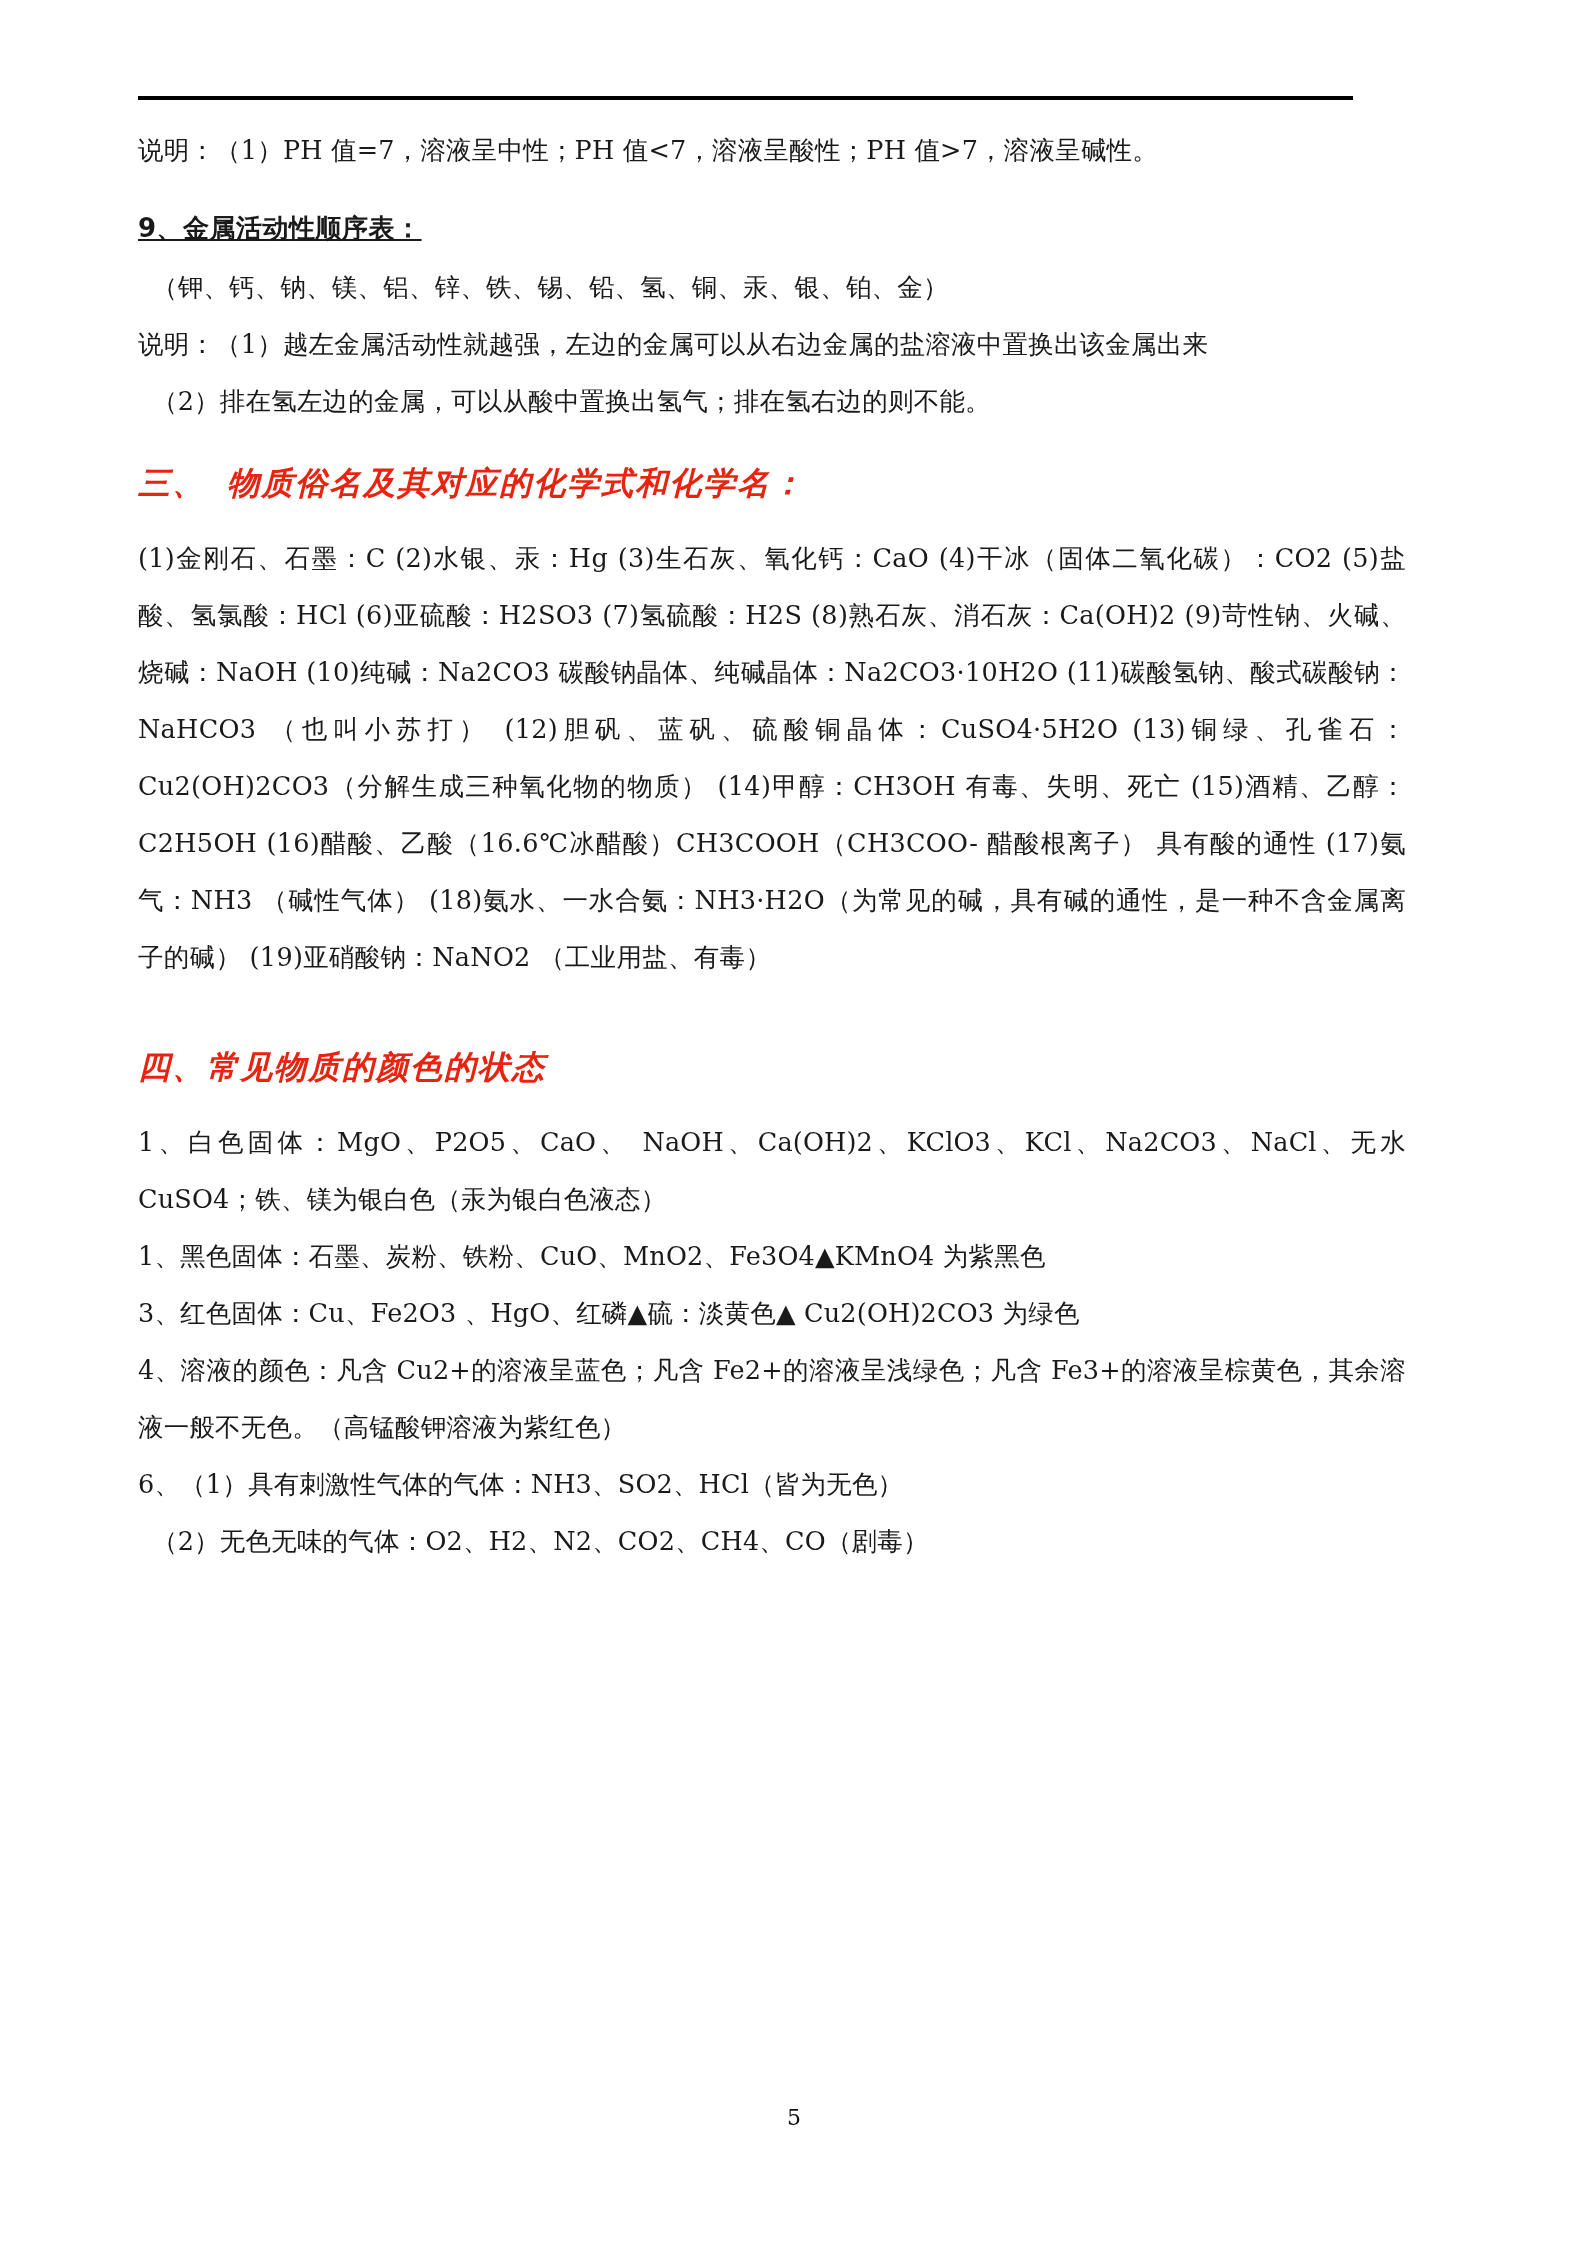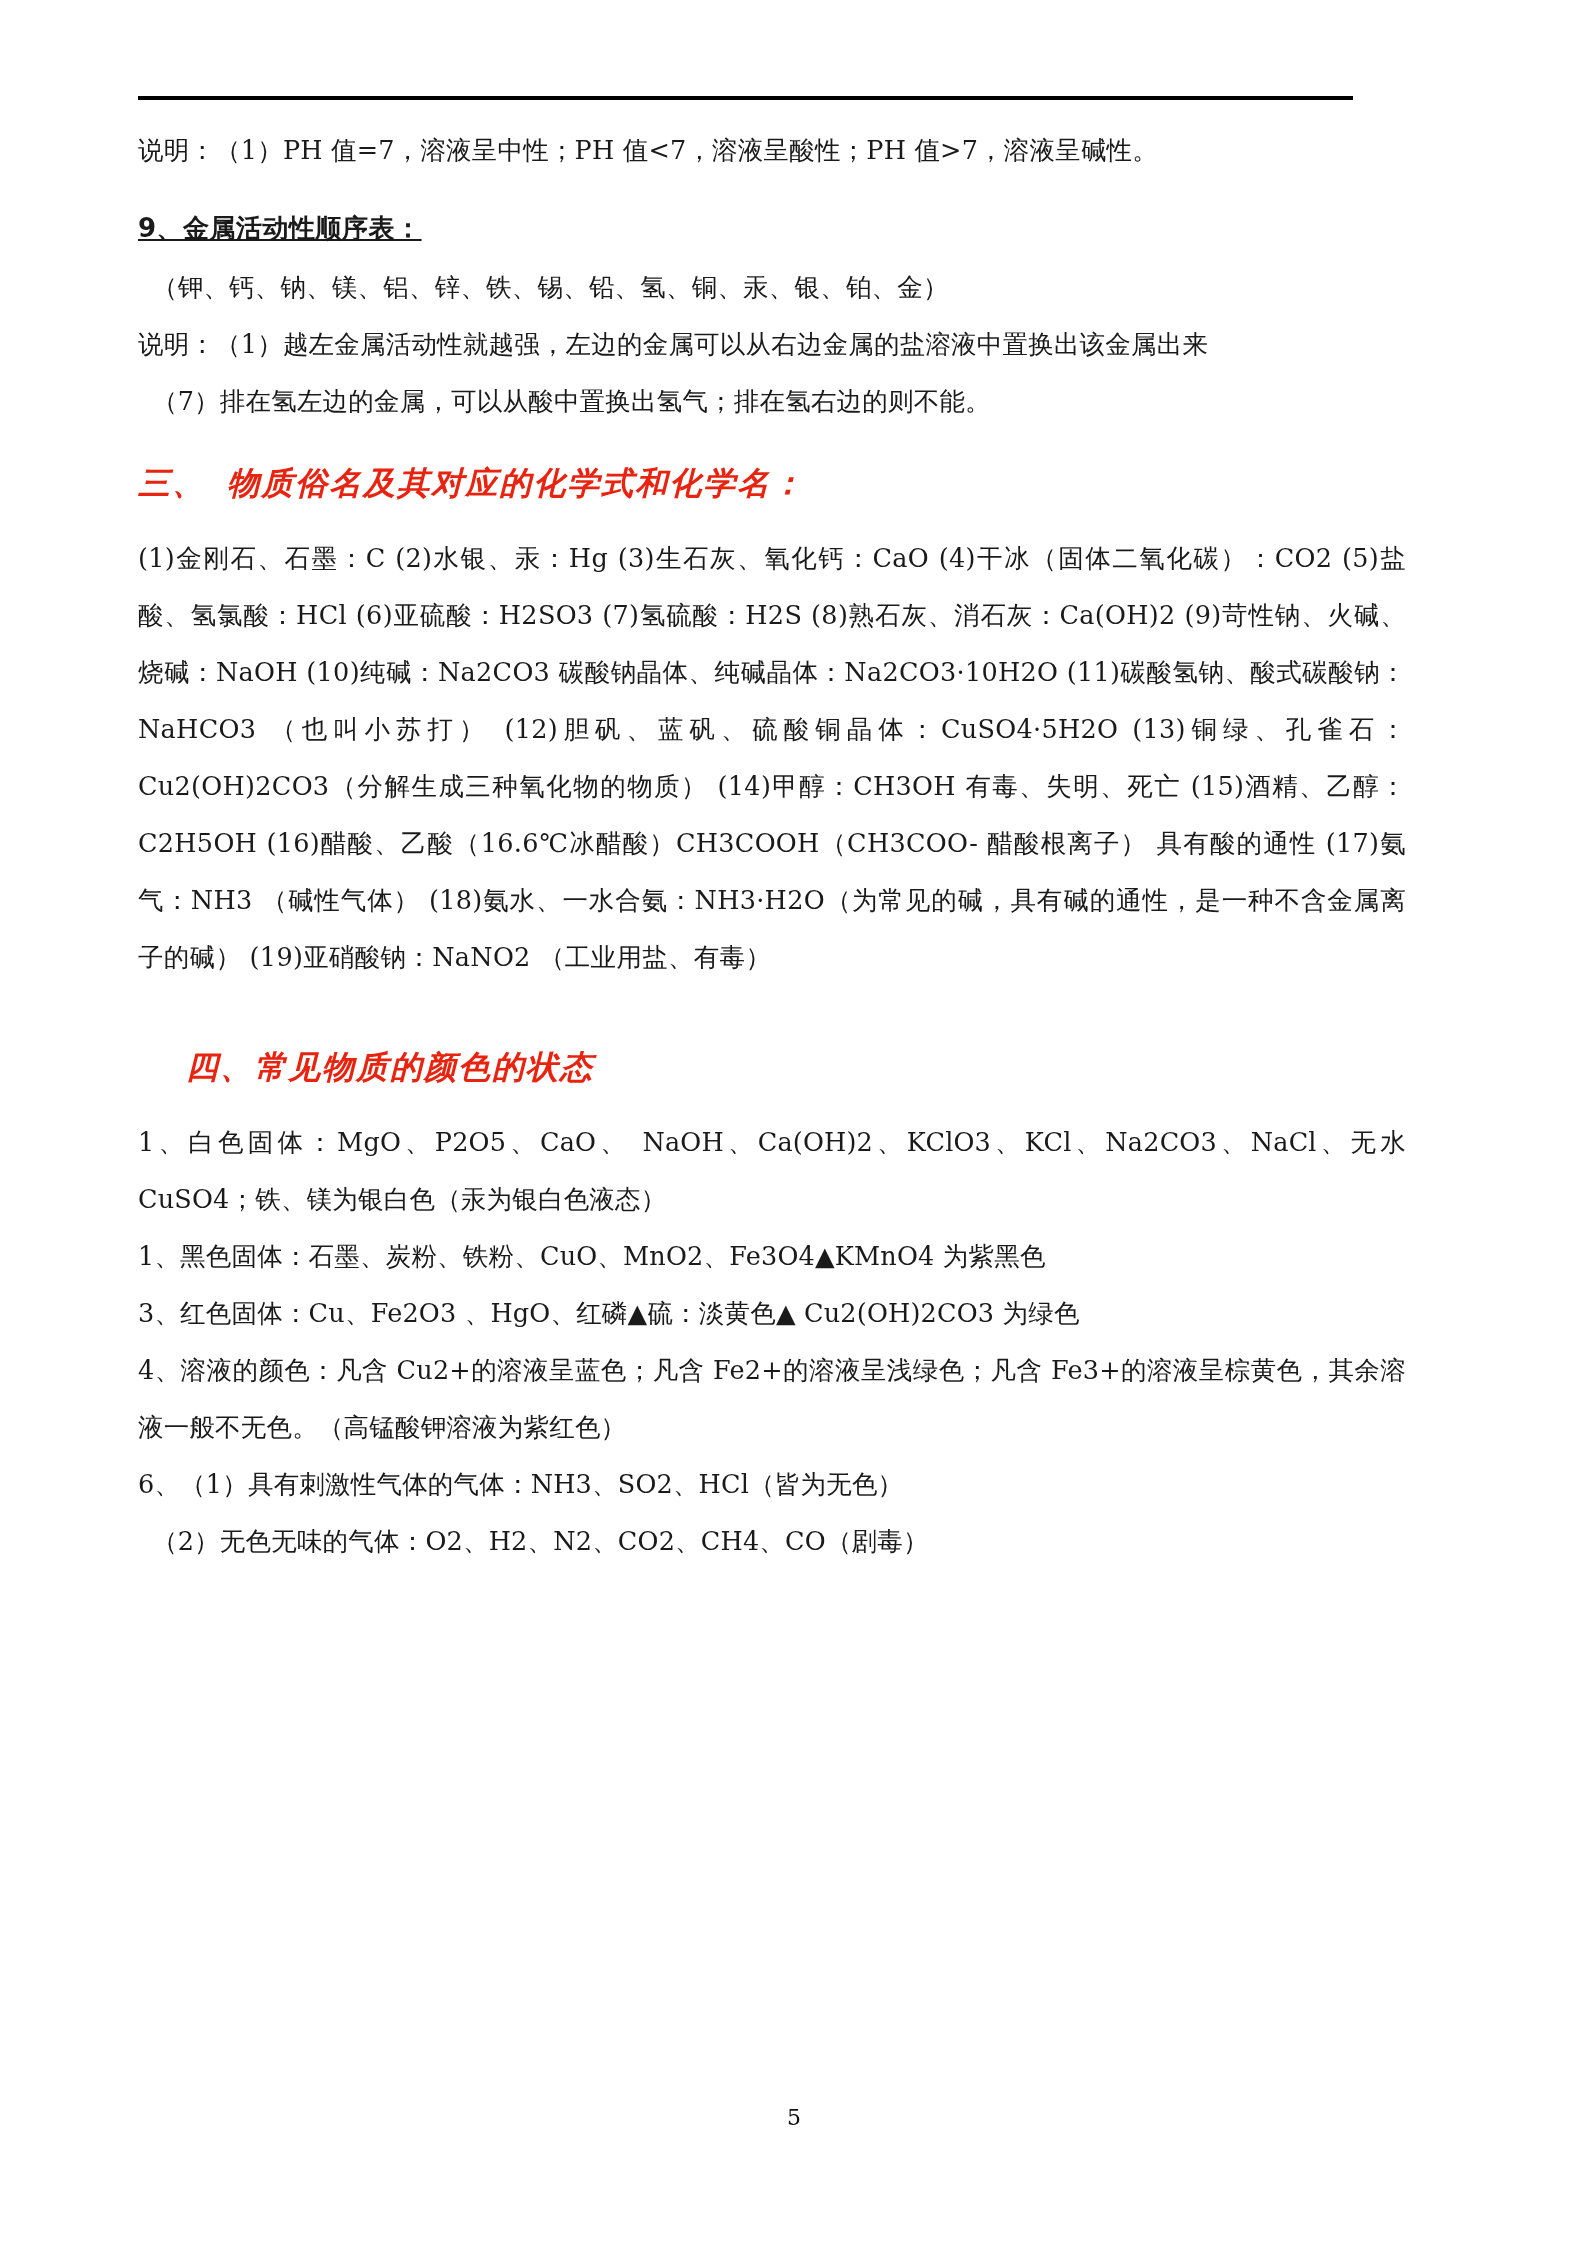--- a/index.html
+++ b/index.html
@@ -72,21 +72,20 @@
     font-weight: bold;
     font-style: italic;
     font-size: 32px;
     line-height: 76px;
     letter-spacing: 2px;
     margin: 18px 0 6px 0;
     font-family: Liberation Mono, monospace;
   }
   .section-head.second {
     margin-top: 46px;
-    margin-left: 48px;
   }
   .gap-small { height: 8px; }
   .page-number {
     position: absolute;
     left: 0;
     top: 2105px;
     width: 1588px;
     text-align: center;
     font-size: 22px;
     color: #111;
@@ -104,21 +103,21 @@
     <div class="header-rule"></div>
 
     <p class="p wide">说明：（1）PH 值=7，溶液呈中性；PH 值&lt;7，溶液呈酸性；PH 值&gt;7，溶液呈碱性。</p>
 
     <div class="gap-small"></div>
 
     <h2 class="subhead">9、金属活动性顺序表：</h2>
 
     <p class="p wide indent">（钾、钙、钠、镁、铝、锌、铁、锡、铅、氢、铜、汞、银、铂、金）</p>
     <p class="p wide">说明：（1）越左金属活动性就越强，左边的金属可以从右边金属的盐溶液中置换出该金属出来</p>
-    <p class="p wide indent">（7）排在氢左边的金属，可以从酸中置换出氢气；排在氢右边的则不能。</p>
+    <p class="p wide indent">（2）排在氢左边的金属，可以从酸中置换出氢气；排在氢右边的则不能。</p>
 
     <h1 class="section-head">三、 物质俗名及其对应的化学式和化学名：</h1>
 
     <p class="p narrow spaced">(1)金刚石、石墨：C  (2)水银、汞：Hg  (3)生石灰、氧化钙：CaO    (4)干冰（固体二氧化碳）：CO2    (5)盐酸、氢氯酸：HCl   (6)亚硫酸：H2SO3  (7)氢硫酸：H2S  (8)熟石灰、消石灰：Ca(OH)2  (9)苛性钠、火碱、烧碱：NaOH  (10)纯碱：Na2CO3 碳酸钠晶体、纯碱晶体：Na2CO3·10H2O  (11)碳酸氢钠、酸式碳酸钠：NaHCO3 （也叫小苏打）        (12)胆矾、蓝矾、硫酸铜晶体：CuSO4·5H2O   (13)铜绿、孔雀石：Cu2(OH)2CO3（分解生成三种氧化物的物质）   (14)甲醇：CH3OH 有毒、失明、死亡  (15)酒精、乙醇：C2H5OH  (16)醋酸、乙酸（16.6℃冰醋酸）CH3COOH（CH3COO- 醋酸根离子） 具有酸的通性   (17)氨气：NH3 （碱性气体）  (18)氨水、一水合氨：NH3·H2O（为常见的碱，具有碱的通性，是一种不含金属离子的碱）  (19)亚硝酸钠：NaNO2 （工业用盐、有毒）</p>
 
     <h1 class="section-head second">四、常见物质的颜色的状态</h1>
 
     <p class="p narrow">1、白色固体：MgO、P2O5、CaO、 NaOH、Ca(OH)2、KClO3、KCl、Na2CO3、NaCl、无水 CuSO4；铁、镁为银白色（汞为银白色液态）</p>
     <p class="p narrow">1、黑色固体：石墨、炭粉、铁粉、CuO、MnO2、Fe3O4▲KMnO4 为紫黑色</p>
     <p class="p narrow">3、红色固体：Cu、Fe2O3 、HgO、红磷▲硫：淡黄色▲ Cu2(OH)2CO3 为绿色</p>

